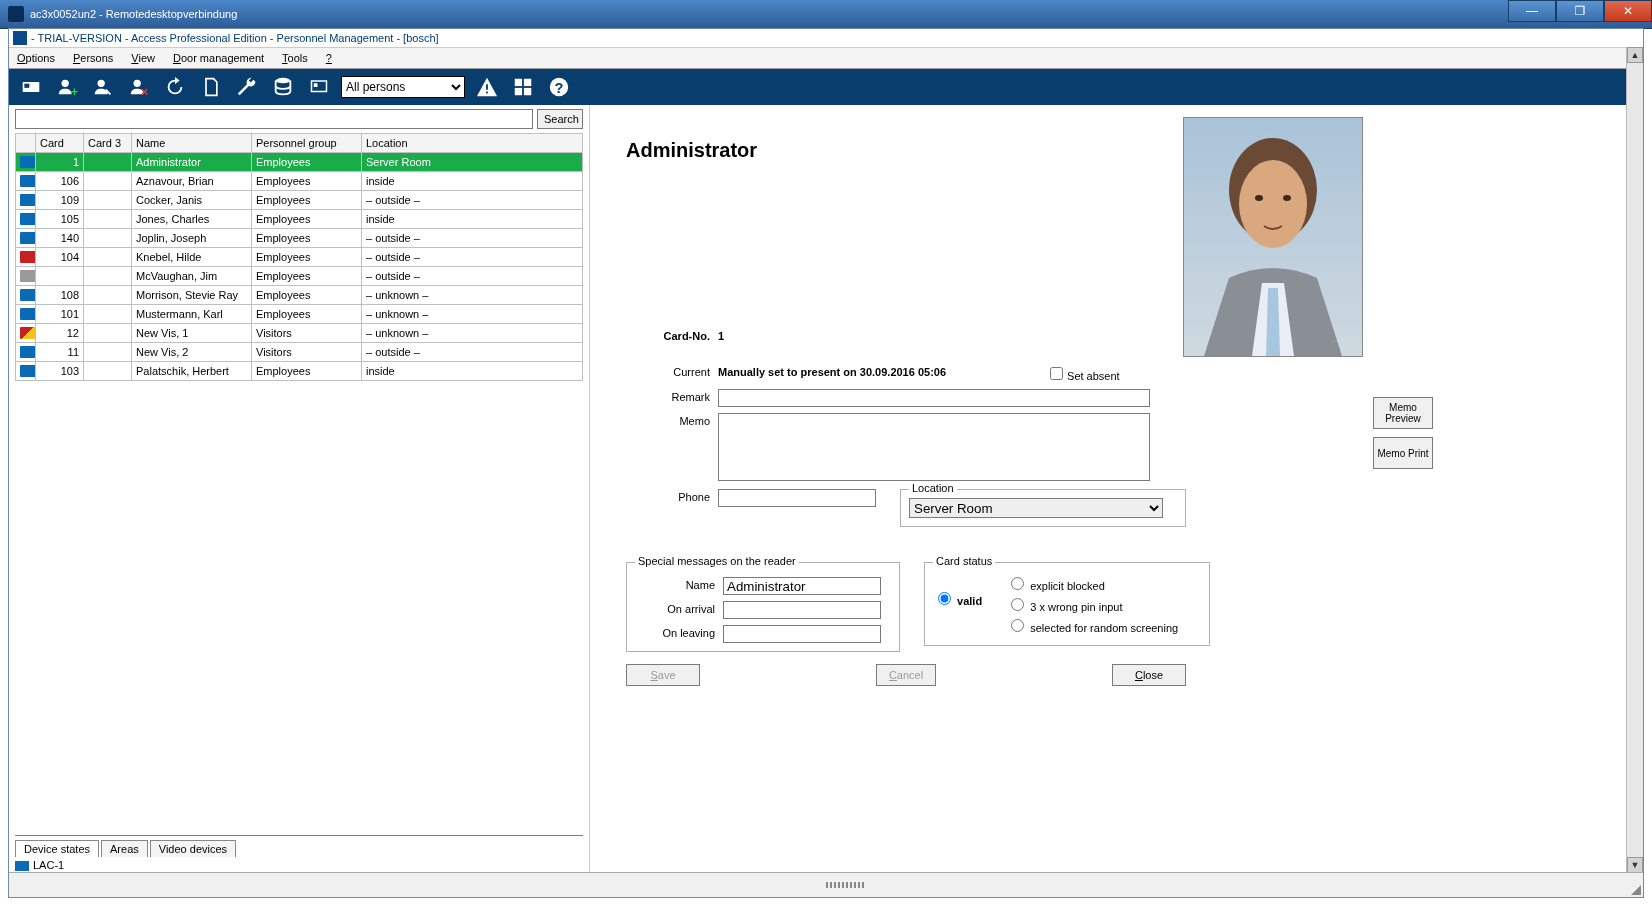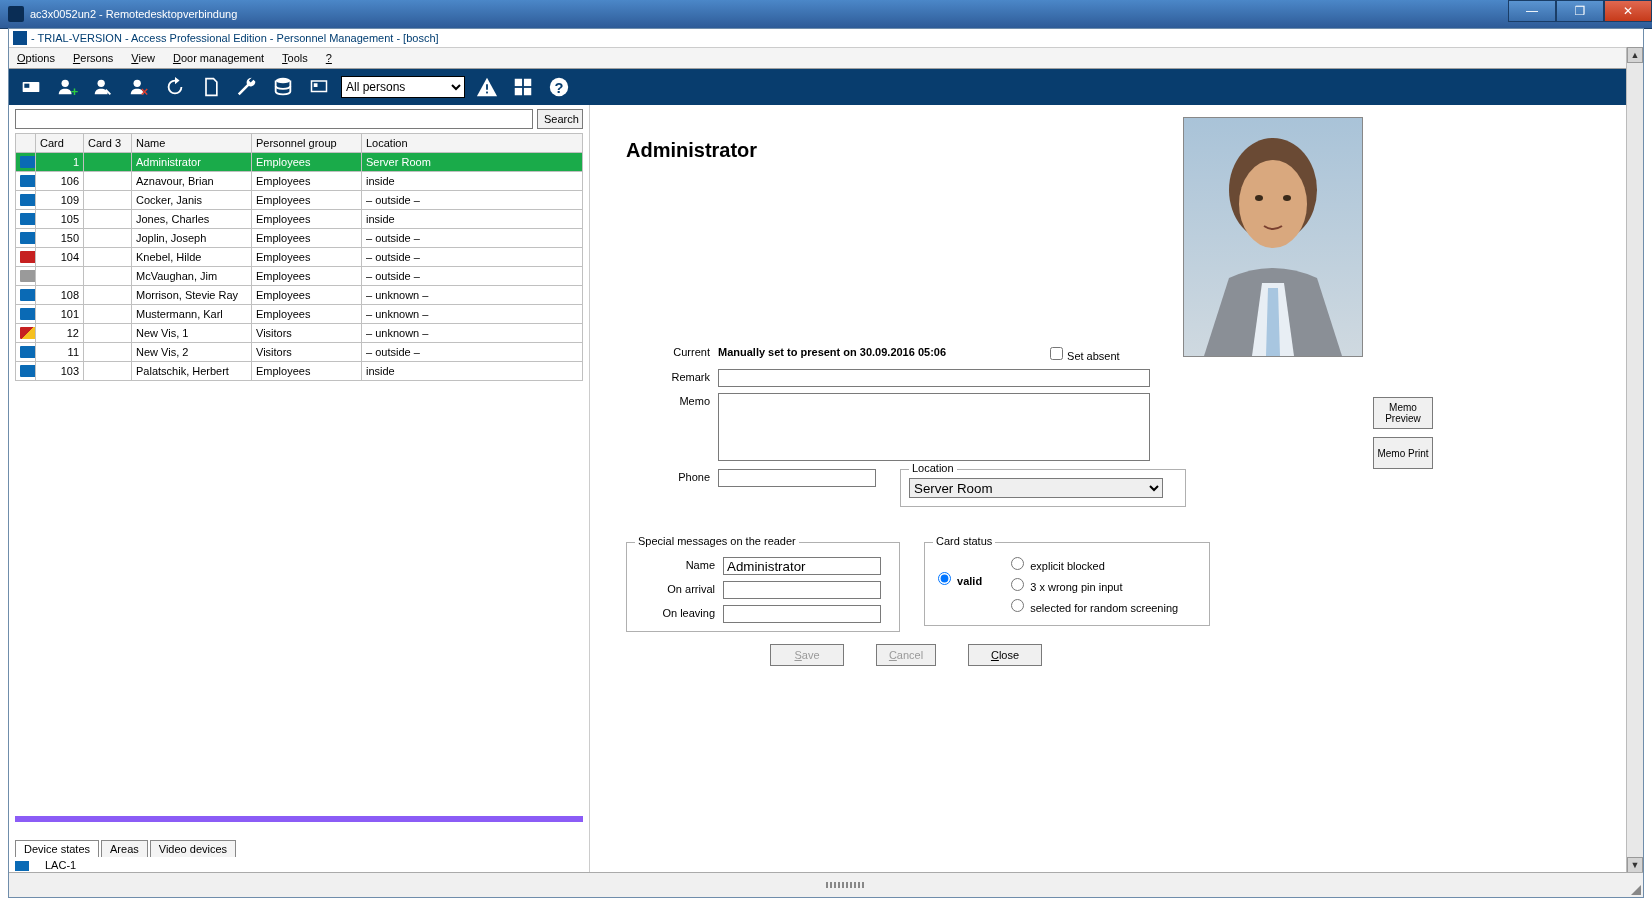--- a/index.html
+++ b/index.html
@@ -33,42 +33,42 @@
 .col-card{width:48px}
 .col-card3{width:48px}
 .col-name{width:120px}
 .col-pg{width:110px}
 .row-sel td{background:#1aab4a;color:#fff}
 .ico-cell{width:16px;height:12px;border-radius:1px;margin:auto}
 .ic-blue{background:#0a6ab5}
 .ic-red{background:#c62020}
 .ic-grey{background:#9a9a9a}
 .ic-warn{background:linear-gradient(135deg,#c62020 50%,#f5c020 50%)}
-.tabs{display:flex;border-top:6px solid #8b5cf6;padding-top:18px;margin:0 6px}
+.tabs{display:flex;border-top:1px solid #8b5cf6;padding-top:4px;margin:0 6px}
 .tab{padding:2px 8px;border:1px solid #888;border-bottom:none;background:#f4f4f4;margin-right:2px;font-size:11px}
 .tab.active{background:#fff}
-.tabbar-row{padding:2px 6px;display:flex;align-items:flex-end;gap:16px}
+.tabbar-row{padding:2px 6px;display:flex;align-items:flex-end;gap:4px}
 .tabbar-row .ico{width:14px;height:10px;background:#0a6ab5}
 .right-pane{flex:1;position:relative;padding:24px 36px;overflow:auto}
 .detail-title{font-size:20px;font-weight:bold;color:#000;margin-top:10px}
 .photo{position:absolute;right:280px;top:12px;width:178px;height:238px;border:1px solid #888;background:#d0d0d0}
 .photo svg{width:100%;height:100%}
 .rowline{display:flex;align-items:flex-start;margin-top:6px}
 .rowline .lbl{width:84px;text-align:right;padding-right:8px;padding-top:2px}
 .rowline .val{padding-top:2px}
 .rowline input[type=text]{border:1px solid #7a7a7a;height:16px;padding:0 3px}
 .rowline textarea{border:1px solid #7a7a7a;padding:3px;resize:none}
 .chk{margin-right:4px}
 .fieldset{border:1px solid #b0b0b0;padding:8px;margin-top:17px;position:relative}
 .fieldset .legend{position:absolute;top:-8px;left:8px;background:#fff;padding:0 3px;font-size:11px}
 .btn{height:22px;min-width:60px;border:1px solid #7a7a7a;background:#f0f0f0;font-size:11px}
 .btn.disabled{color:#9a9a9a}
 .btncol{position:absolute;right:210px;top:292px;display:flex;flex-direction:column;gap:8px}
 .btncol .btn{width:60px;height:32px;font-size:10px;line-height:11px;padding:0}
-.footer-btns{display:flex;gap:32px;justify-content:center;margin-top:12px;padding-right:8px}
+.footer-btns{display:flex;gap:32px;justify-content:space-between;margin-top:12px;padding-right:8px}
 .statusbar{position:absolute;left:0;right:0;bottom:0;height:24px;background:#f0f0f0;border-top:1px solid #aaa;display:flex;align-items:center}
 .statusbar .grip{position:absolute;left:50%;width:40px;height:6px;background:repeating-linear-gradient(90deg,#888 0 2px,transparent 2px 4px)}
 .statusbar .tri{position:absolute;right:2px;bottom:2px;width:0;height:0;border-left:10px solid transparent;border-bottom:10px solid #888}
 .scroll-right{position:absolute;right:0;top:18px;bottom:24px;width:16px;background:#e8e8e8;border-left:1px solid #bbb}
 .scroll-right .arrow,.scroll-right .arrowb{position:absolute;left:0;width:16px;height:16px;background:#d4d4d4;border:1px solid #999;box-sizing:border-box;display:flex;align-items:center;justify-content:center;font-size:9px;color:#333}
 .scroll-right .arrow{top:0}
 .scroll-right .arrowb{bottom:0}
 .midcols{display:flex;gap:24px;margin-top:8px;align-items:flex-start}
 select.loc{width:254px;height:20px;border:1px solid #7a7a7a}
 .radiolist label{display:block;margin:3px 0}
@@ -246,21 +246,21 @@
                   <td class="num">105</td>
                   <td class="num"></td>
                   <td>Jones, Charles</td>
                   <td>Employees</td>
                   <td>inside</td>
                 </tr>
                 <tr>
                   <td>
                     <div class="ico-cell ic-blue"></div>
                   </td>
-                  <td class="num">150</td>
+                  <td class="num">140</td>
                   <td class="num"></td>
                   <td>Joplin, Joseph</td>
                   <td>Employees</td>
                   <td>– outside –</td>
                 </tr>
                 <tr>
                   <td>
                     <div class="ico-cell ic-red"></div>
                   </td>
                   <td class="num">104</td>
@@ -361,20 +361,24 @@
             <ellipse cx="103" cy="80" rx="4" ry="3" fill="#3a2a1a"></ellipse>
             <path d="M80 108 q9 6 18 0" stroke="#7a4030" stroke-width="2" fill="none"></path>
             <path d="M20 238 L45 160 Q89 140 133 160 L158 238 Z" fill="#8a8f96"></path>
             <path d="M68 238 L78 165 L100 165 L110 238 Z" fill="#e8eef4"></path>
             <path d="M84 170 L94 170 L96 238 L82 238 Z" fill="#a8c6e0"></path>
           </svg>
         </div>
 
         <div style="height:160px"></div>
 
+        <div class="rowline">
+          <div class="lbl" style="width:84px;font-weight:bold">Card-No.</div>
+          <div class="val" style="font-weight:bold">1</div>
+        </div>
 
         <div style="height:16px"></div>
 
         <div class="rowline">
           <div class="lbl">Current</div>
           <div class="val" style="font-weight:bold">Manually set to present on 30.09.2016 05:06</div>
           <div style="margin-left:100px"><input type="checkbox" class="chk" style=""><span>Set absent</span></div>
         </div>
 
         <div class="rowline">

